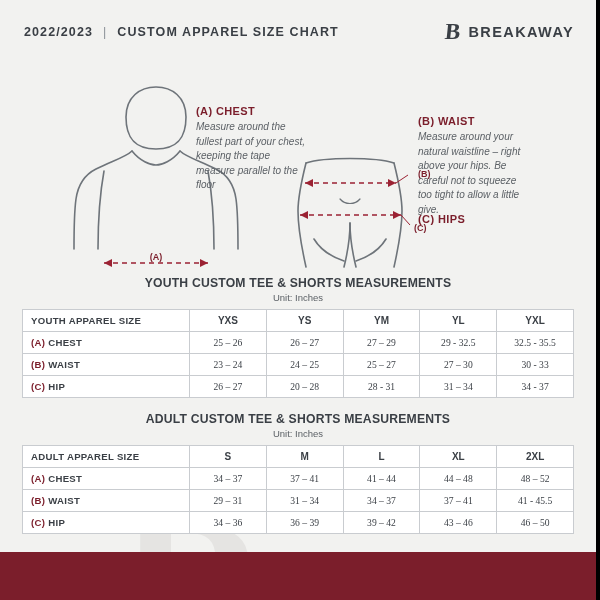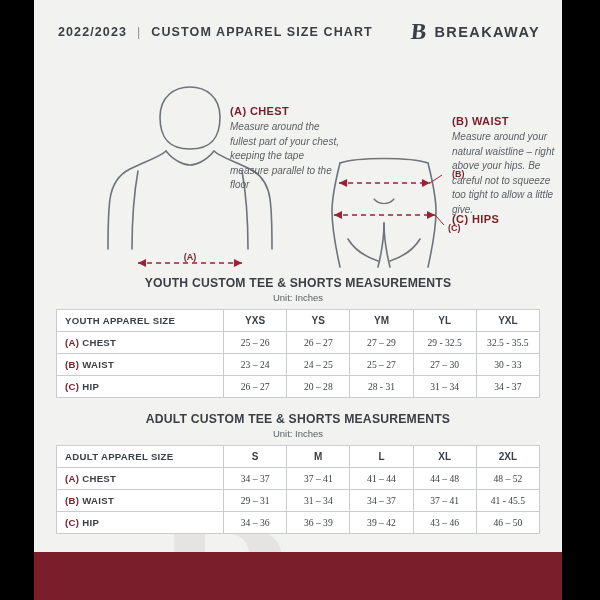--- a/index.html
+++ b/index.html
@@ -8,26 +8,25 @@
     background: #000000;
   }
   body {
     width: 600px;
     height: 600px;
     font-family: "Liberation Sans", sans-serif;
     overflow: hidden;
   }
   #page {
     position: relative;
-    width: 528px;
+    width: 596px;
     height: 600px;
     background: #f2f2f0;
     box-sizing: border-box;
     overflow: hidden;
-    margin-left: 34px;
   }
   
   .watermark {
     position: absolute;
     left: 120px;
     top: 430px;
     font-size: 200px;
     font-weight: bold;
     color: #e5e4e2;
     font-family: "Liberation Serif", serif;

